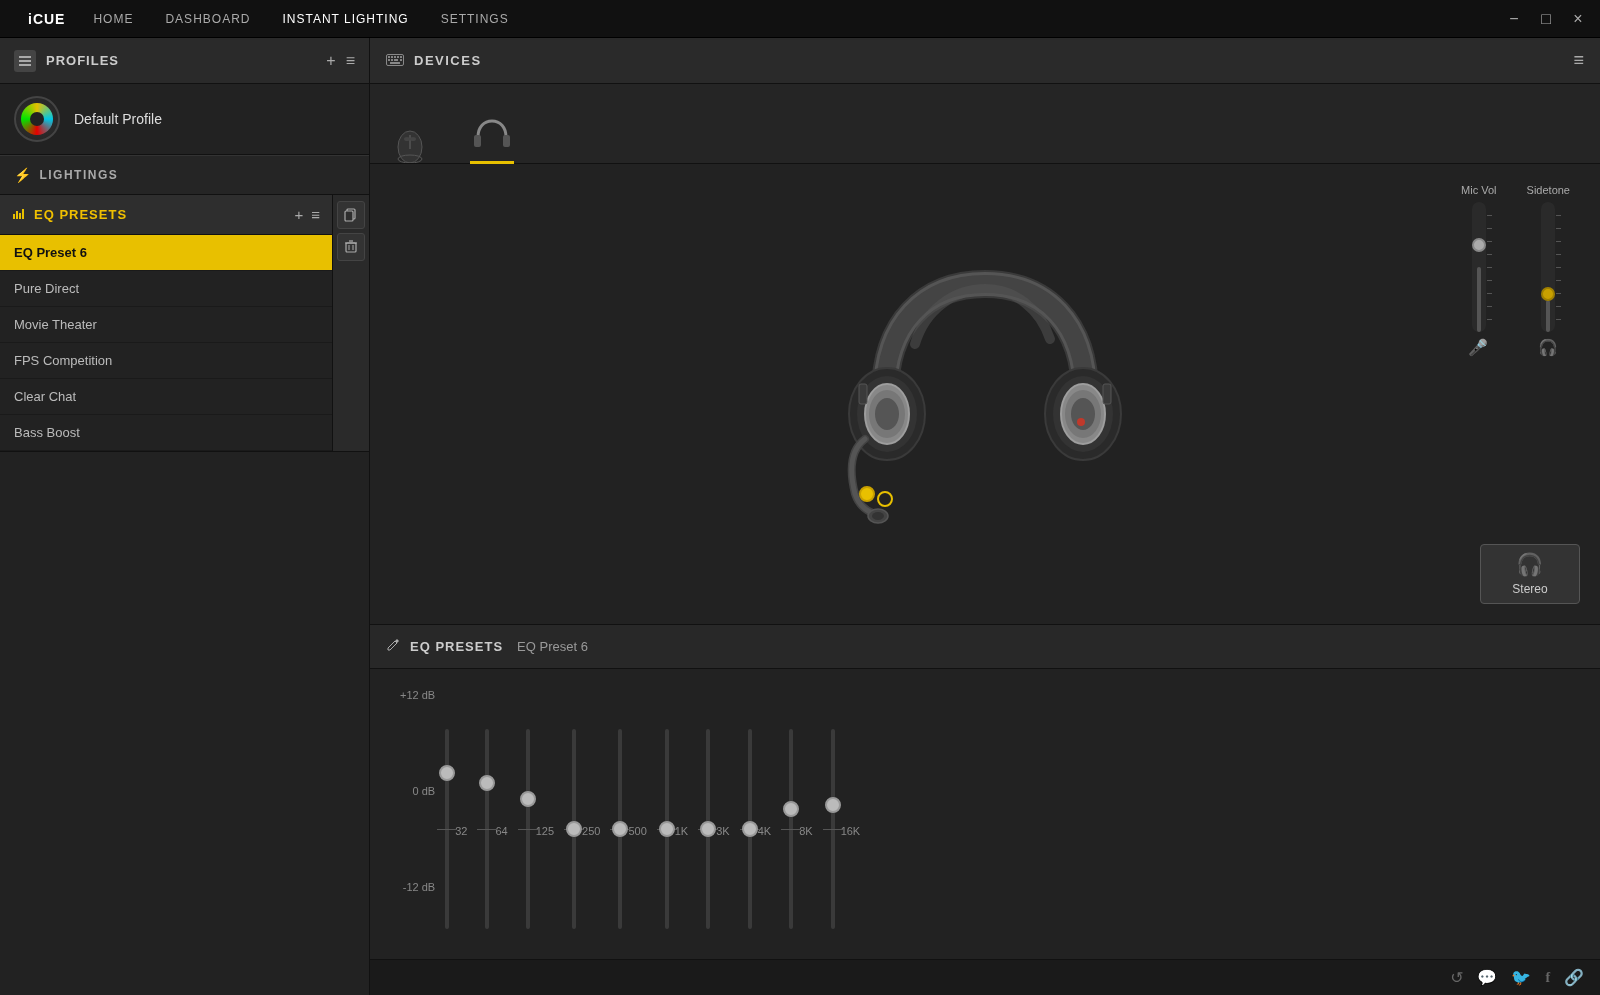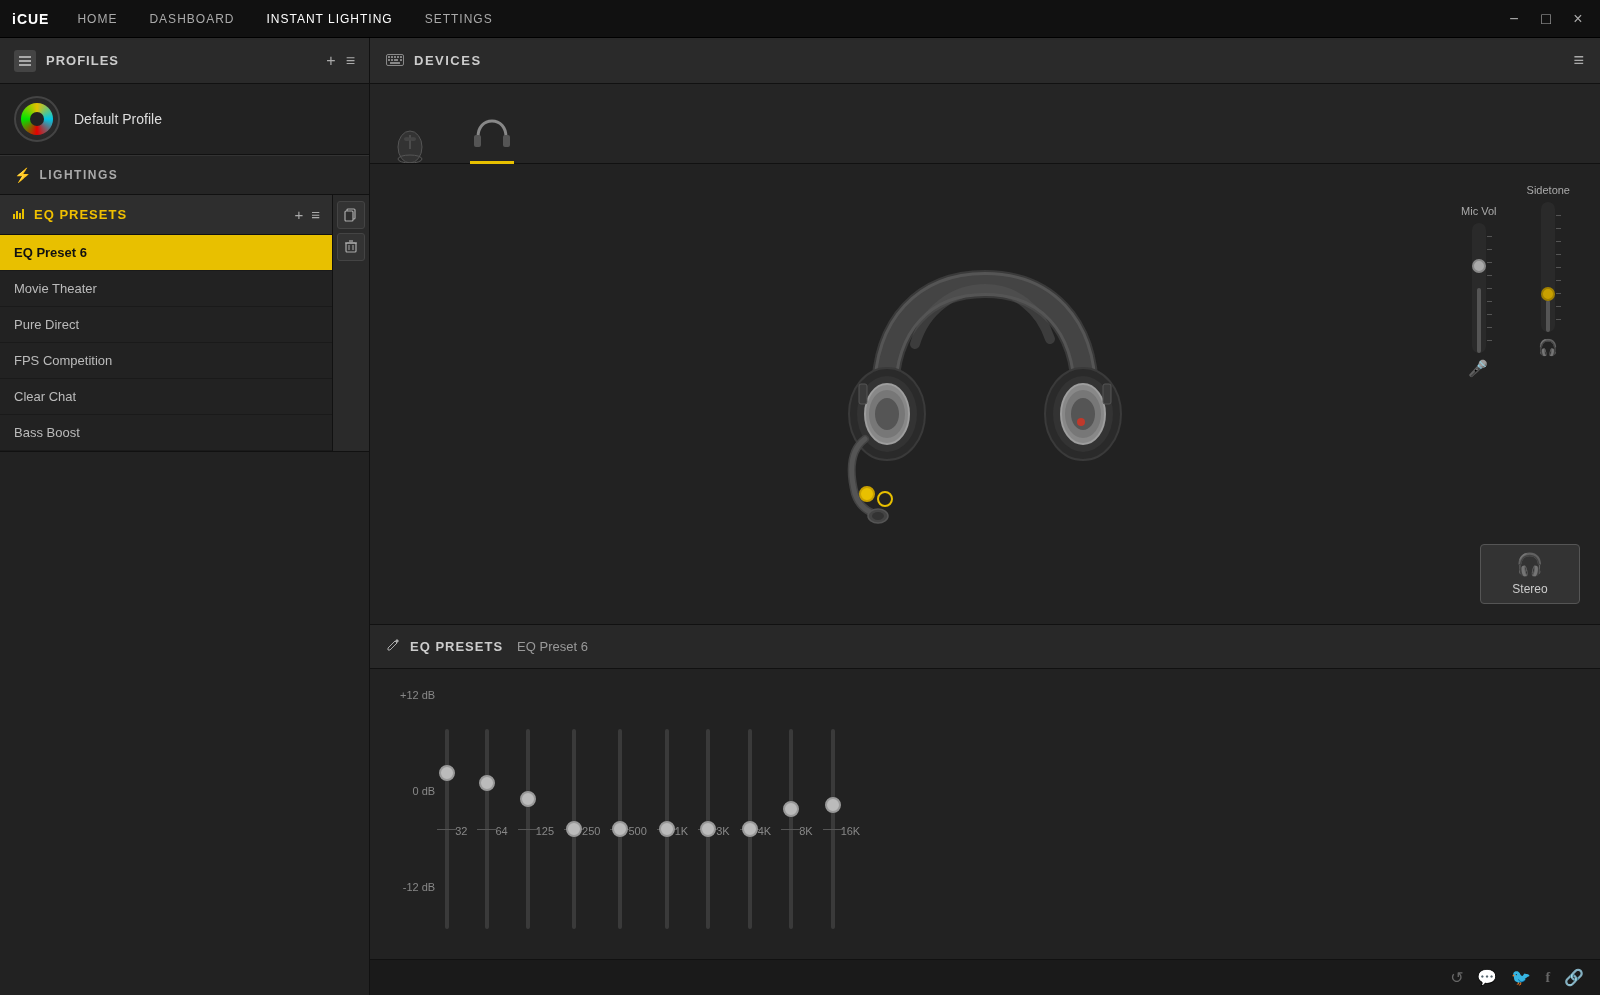--- a/index.html
+++ b/index.html
@@ -21,20 +21,21 @@
       align-items: center;
       padding: 0 12px;
       gap: 24px;
       border-bottom: 1px solid #000;
     }
     #app-logo {
       color: #fff;
       font-weight: bold;
       font-size: 14px;
       letter-spacing: 1px;
+      margin-left: 16px;
     }
     .nav-item {
       color: #aaa;
       font-size: 12px;
       letter-spacing: 1px;
       cursor: pointer;
       padding: 4px 4px;
     }
     .nav-item.active { color: #fff; }
     .title-bar-controls {
@@ -529,22 +530,22 @@
           </span>
           <span id="eq-presets-title">EQ PRESETS</span>
           <div class="eq-header-btns">
             <span>+</span>
             <span>≡</span>
           </div>
         </div>
 
         <div id="preset-list">
           <div class="preset-item active">EQ Preset 6</div>
+          <div class="preset-item">Pure Direct</div>
           <div class="preset-item">Movie Theater</div>
-          <div class="preset-item">Pure Direct</div>
           <div class="preset-item">FPS Competition</div>
           <div class="preset-item">Clear Chat</div>
           <div class="preset-item">Bass Boost</div>
         </div>
       </div>
 
       <div class="eq-side-btns">
         <div class="eq-side-btn">
           <svg width="14" height="14" viewBox="0 0 14 14" fill="none">
             <rect x="3" y="1" width="8" height="10" rx="1" stroke="#aaa" stroke-width="1.2" fill="none"></rect>
@@ -644,21 +645,21 @@
 
           <circle cx="60" cy="245" r="7" fill="transparent" stroke="#e8c000" stroke-width="2"></circle>
 
           <rect x="34" y="130" width="8" height="20" rx="2" fill="#3a3a3a" stroke="#555" stroke-width="1"></rect>
           <rect x="278" y="130" width="8" height="20" rx="2" fill="#3a3a3a" stroke="#555" stroke-width="1"></rect>
         </svg>
 
         <div style="position:absolute; right:30px; top:20px; display:flex; gap:30px;">
 
           <div style="display:flex; flex-direction:column; align-items:center; gap:6px;">
-            <span style="font-size:11px; color:#aaa;margin-top:21px;">Mic Vol</span>
+            <span style="font-size:11px; color:#aaa;">Mic Vol</span>
             <div style="position:relative; width:14px; height:130px; background:#2a2a2a; border-radius:7px;">
 
               <div style="position:absolute; bottom:0; left:5px; width:4px; height:50%; background:#555; border-radius:2px;"></div>
 
               <div style="position:absolute; top:28%; left:50%; transform:translateX(-50%); width:14px; height:14px; border-radius:50%; background:#aaa; border:2px solid #888; cursor:pointer;"></div>
 
               <div style="position:absolute; right:-6px; top:10%; width:5px; height:1px; background:#555;"></div>
               <div style="position:absolute; right:-6px; top:20%; width:5px; height:1px; background:#555;"></div>
               <div style="position:absolute; right:-6px; top:30%; width:5px; height:1px; background:#555;"></div>
               <div style="position:absolute; right:-6px; top:40%; width:5px; height:1px; background:#555;"></div>

